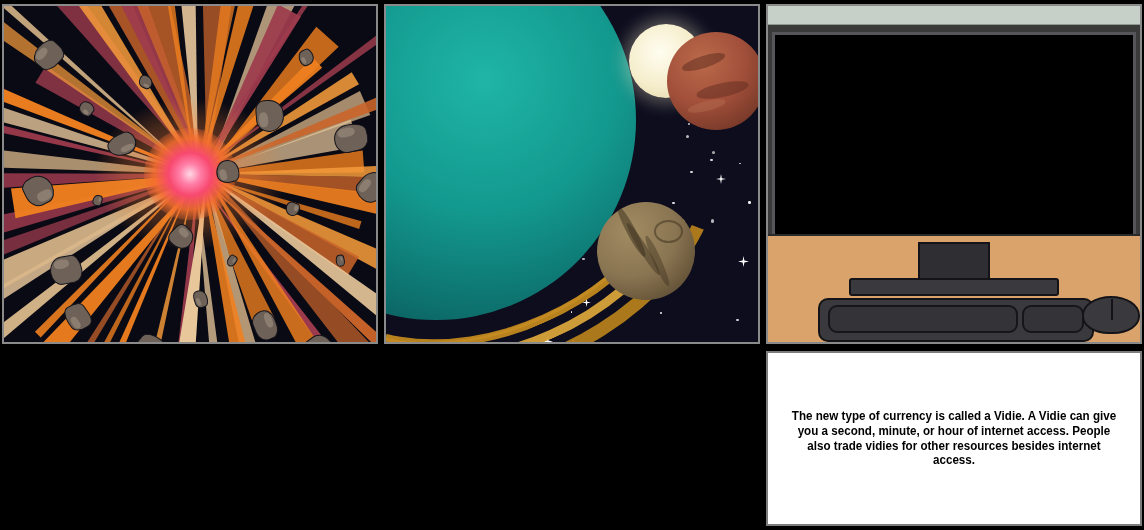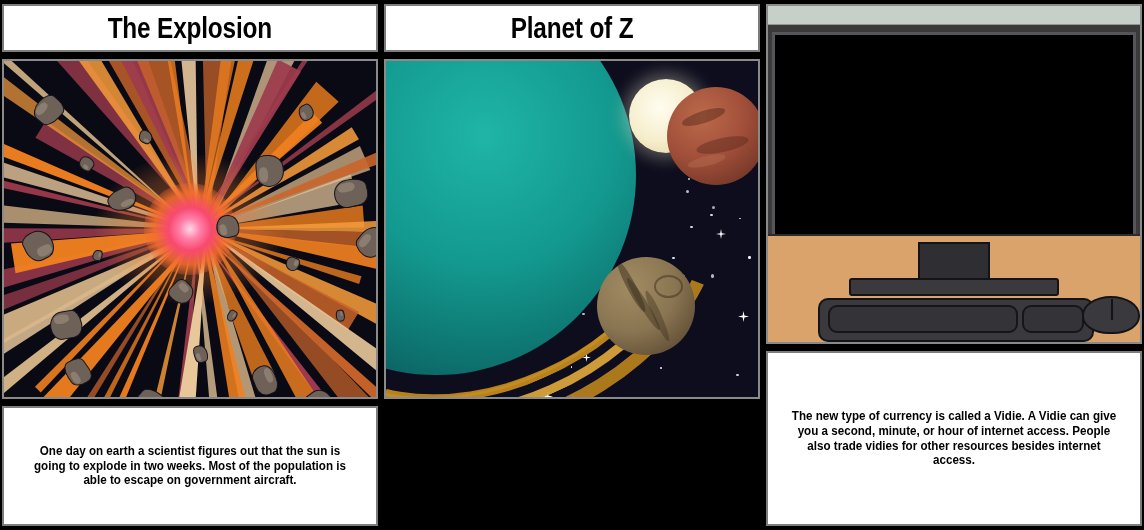--- a/index.html
+++ b/index.html
@@ -76,23 +76,20 @@
           border-radius:9px;}
   .mouse{position:absolute;background:#3a3a3e;border:2px solid #141418;
          border-radius:50% 50% 46% 46%;}
 </style>
 </head>
 <body>
 
 <div class="board">
 
   <div class="cell">
-    <div class="title-card">
-      <div class="t">The Explosion</div>
-    </div>
 
     <div class="art">
       <div class="expl">
         <div class="rays" id="rays1">
             <div class="ray" style="border-width: 0px 8.48897px 269.304px; border-color: transparent transparent rgb(158, 59, 78); transform: rotate(4.93546deg); opacity: 0.91;"></div>
             <div class="ray" style="border-width: 0px 17.0484px 351.372px; border-color: transparent transparent rgb(232, 199, 155); transform: rotate(6.57969deg); opacity: 1;"></div>
             <div class="ray" style="border-width: 0px 6.90032px 368.407px; border-color: transparent transparent rgb(245, 155, 58); transform: rotate(12.709deg); opacity: 0.83;"></div>
             <div class="ray" style="border-width: 0px 5.0799px 298.211px; border-color: transparent transparent rgb(240, 128, 31); transform: rotate(23.2408deg); opacity: 0.95;"></div>
             <div class="ray" style="border-width: 0px 4.95569px 285.986px; border-color: transparent transparent rgb(240, 128, 31); transform: rotate(27.3074deg); opacity: 0.78;"></div>
             <div class="ray" style="border-width: 0px 5.0337px 326.601px; border-color: transparent transparent rgb(201, 100, 42); transform: rotate(31.7662deg); opacity: 0.73;"></div>
@@ -210,29 +207,23 @@
             <div class="rock" style="left: 352px; top: 168px; width: 29.3071px; height: 24.1887px; transform: rotate(309.805deg); border-radius: 31.1406% 54.2776% 47.6962% 39.8278% / 62.1749% 47.5813% 46.4665% 48.2497%;">
               <i></i>
             </div>
             <div class="rock" style="left: 20px; top: 170px; width: 27.3644px; height: 27.6088px; transform: rotate(153.516deg); border-radius: 42.4289% 46.7166% 47.0314% 58.8124% / 56.6075% 60.0834% 32.0898% 62.6848%;">
               <i></i>
             </div>
           </div>
       </div>
     </div>
 
-    <div class="cap-card">
-      <div class="cap">One day on earth a scientist figures out that the sun is going to explode in two weeks. Most of the population is able to escape on government aircraft.</div>
-    </div>
   </div>
 
   <div class="cell">
-    <div class="title-card">
-      <div class="t">Planet of Z</div>
-    </div>
 
     <div class="art">
       <div class="space">
         <div id="stars2">
             <div class="star4" style="left: 12px; top: 222px; width: 14px; height: 14px;"></div>
             <div class="star4" style="left: 92px; top: 262px; width: 10px; height: 10px;"></div>
             <div class="star4" style="left: 196px; top: 292px; width: 9px; height: 9px;"></div>
             <div class="star4" style="left: 268px; top: 208px; width: 11px; height: 11px;"></div>
             <div class="star4" style="left: 330px; top: 168px; width: 10px; height: 10px;"></div>
             <div class="star4" style="left: 300px; top: 62px; width: 15px; height: 15px;"></div>

